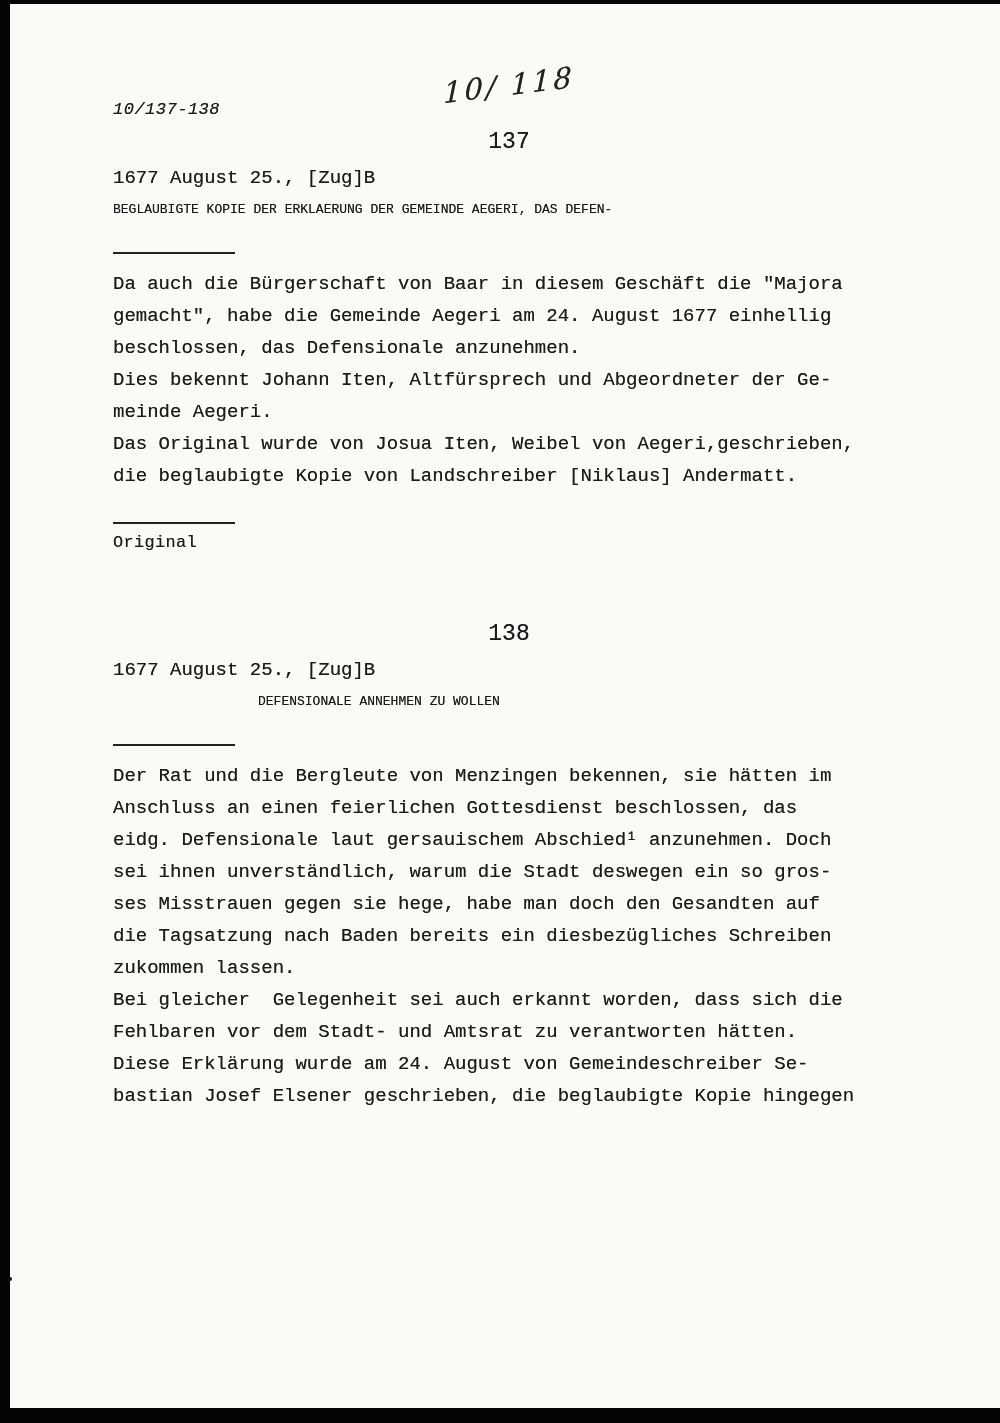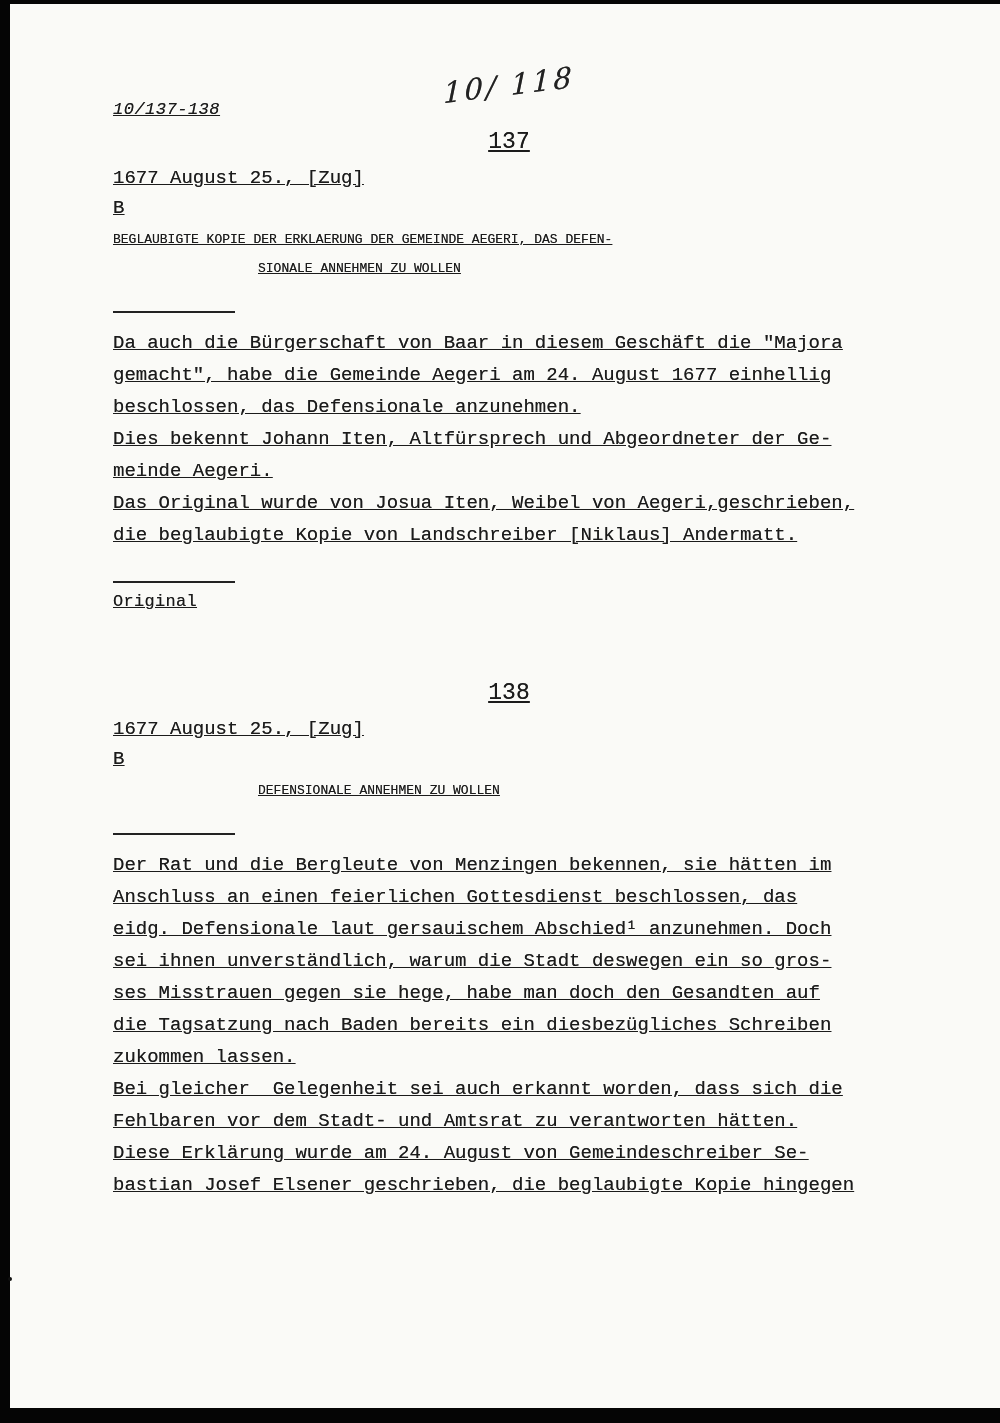--- a/index.html
+++ b/index.html
@@ -18,21 +18,20 @@
   .edge-left   { top: 0; left: 0; width: 10px; height: 100%; }
   .edge-bottom { bottom: 0; left: 0; width: 100%; height: 15px; }
   .artifact-dot { position: absolute; left: 8px; top: 1277px; width: 4px; height: 4px;
                   background: #111; border-radius: 50%; z-index: 6; }
 
   .content {
     position: absolute;
     top: 100px;
     left: 113px;
     width: 792px;
-    text-decoration: underline;
   }
   .ink { text-shadow: 0 0 0.5px rgba(10,10,10,0.65); }
 
   .archive-ref {
     font-style: italic;
     font-size: 17px;
     letter-spacing: 0.5px;
   }
   .handwritten {
     position: absolute;
@@ -53,21 +52,20 @@
     text-align: center;
     font-size: 23px;
     margin-top: 10px;
     margin-bottom: 8px;
   }
   .date-row {
     display: flex;
     justify-content: flex-start;
     font-size: 19px;
     line-height: 30px;
-    flex-direction: column;
   }
   .date-row-2 { padding-right: 62px; }
   .title-block {
     font-size: 13px;
     line-height: 29px;
     margin-top: 2px;
   }
   .title-indent { margin-left: 145px; }
 
   .rule {
@@ -107,21 +105,20 @@
   <div class="archive-ref ink">10/137-138</div>
 
   <section class="entry">
     <div class="entry-number ink">137</div>
     <div class="date-row ink">
       <span>1677 August 25., [Zug]</span>
       <span>B</span>
     </div>
     <div class="title-block ink">
       <div>BEGLAUBIGTE KOPIE DER ERKLAERUNG DER GEMEINDE AEGERI, DAS DEFEN-</div>
-      <div class="title-indent">SIONALE ANNEHMEN ZU WOLLEN</div>
     </div>
     <div class="rule"></div>
     <div class="body-text ink">Da auch die Bürgerschaft von Baar in diesem Geschäft die "Majora
 gemacht", habe die Gemeinde Aegeri am 24. August 1677 einhellig
 beschlossen, das Defensionale anzunehmen.
 Dies bekennt Johann Iten, Altfürsprech und Abgeordneter der Ge-
 meinde Aegeri.
 Das Original wurde von Josua Iten, Weibel von Aegeri,geschrieben,
 die beglaubigte Kopie von Landschreiber [Niklaus] Andermatt.</div>
     <div class="rule rule-source"></div>

